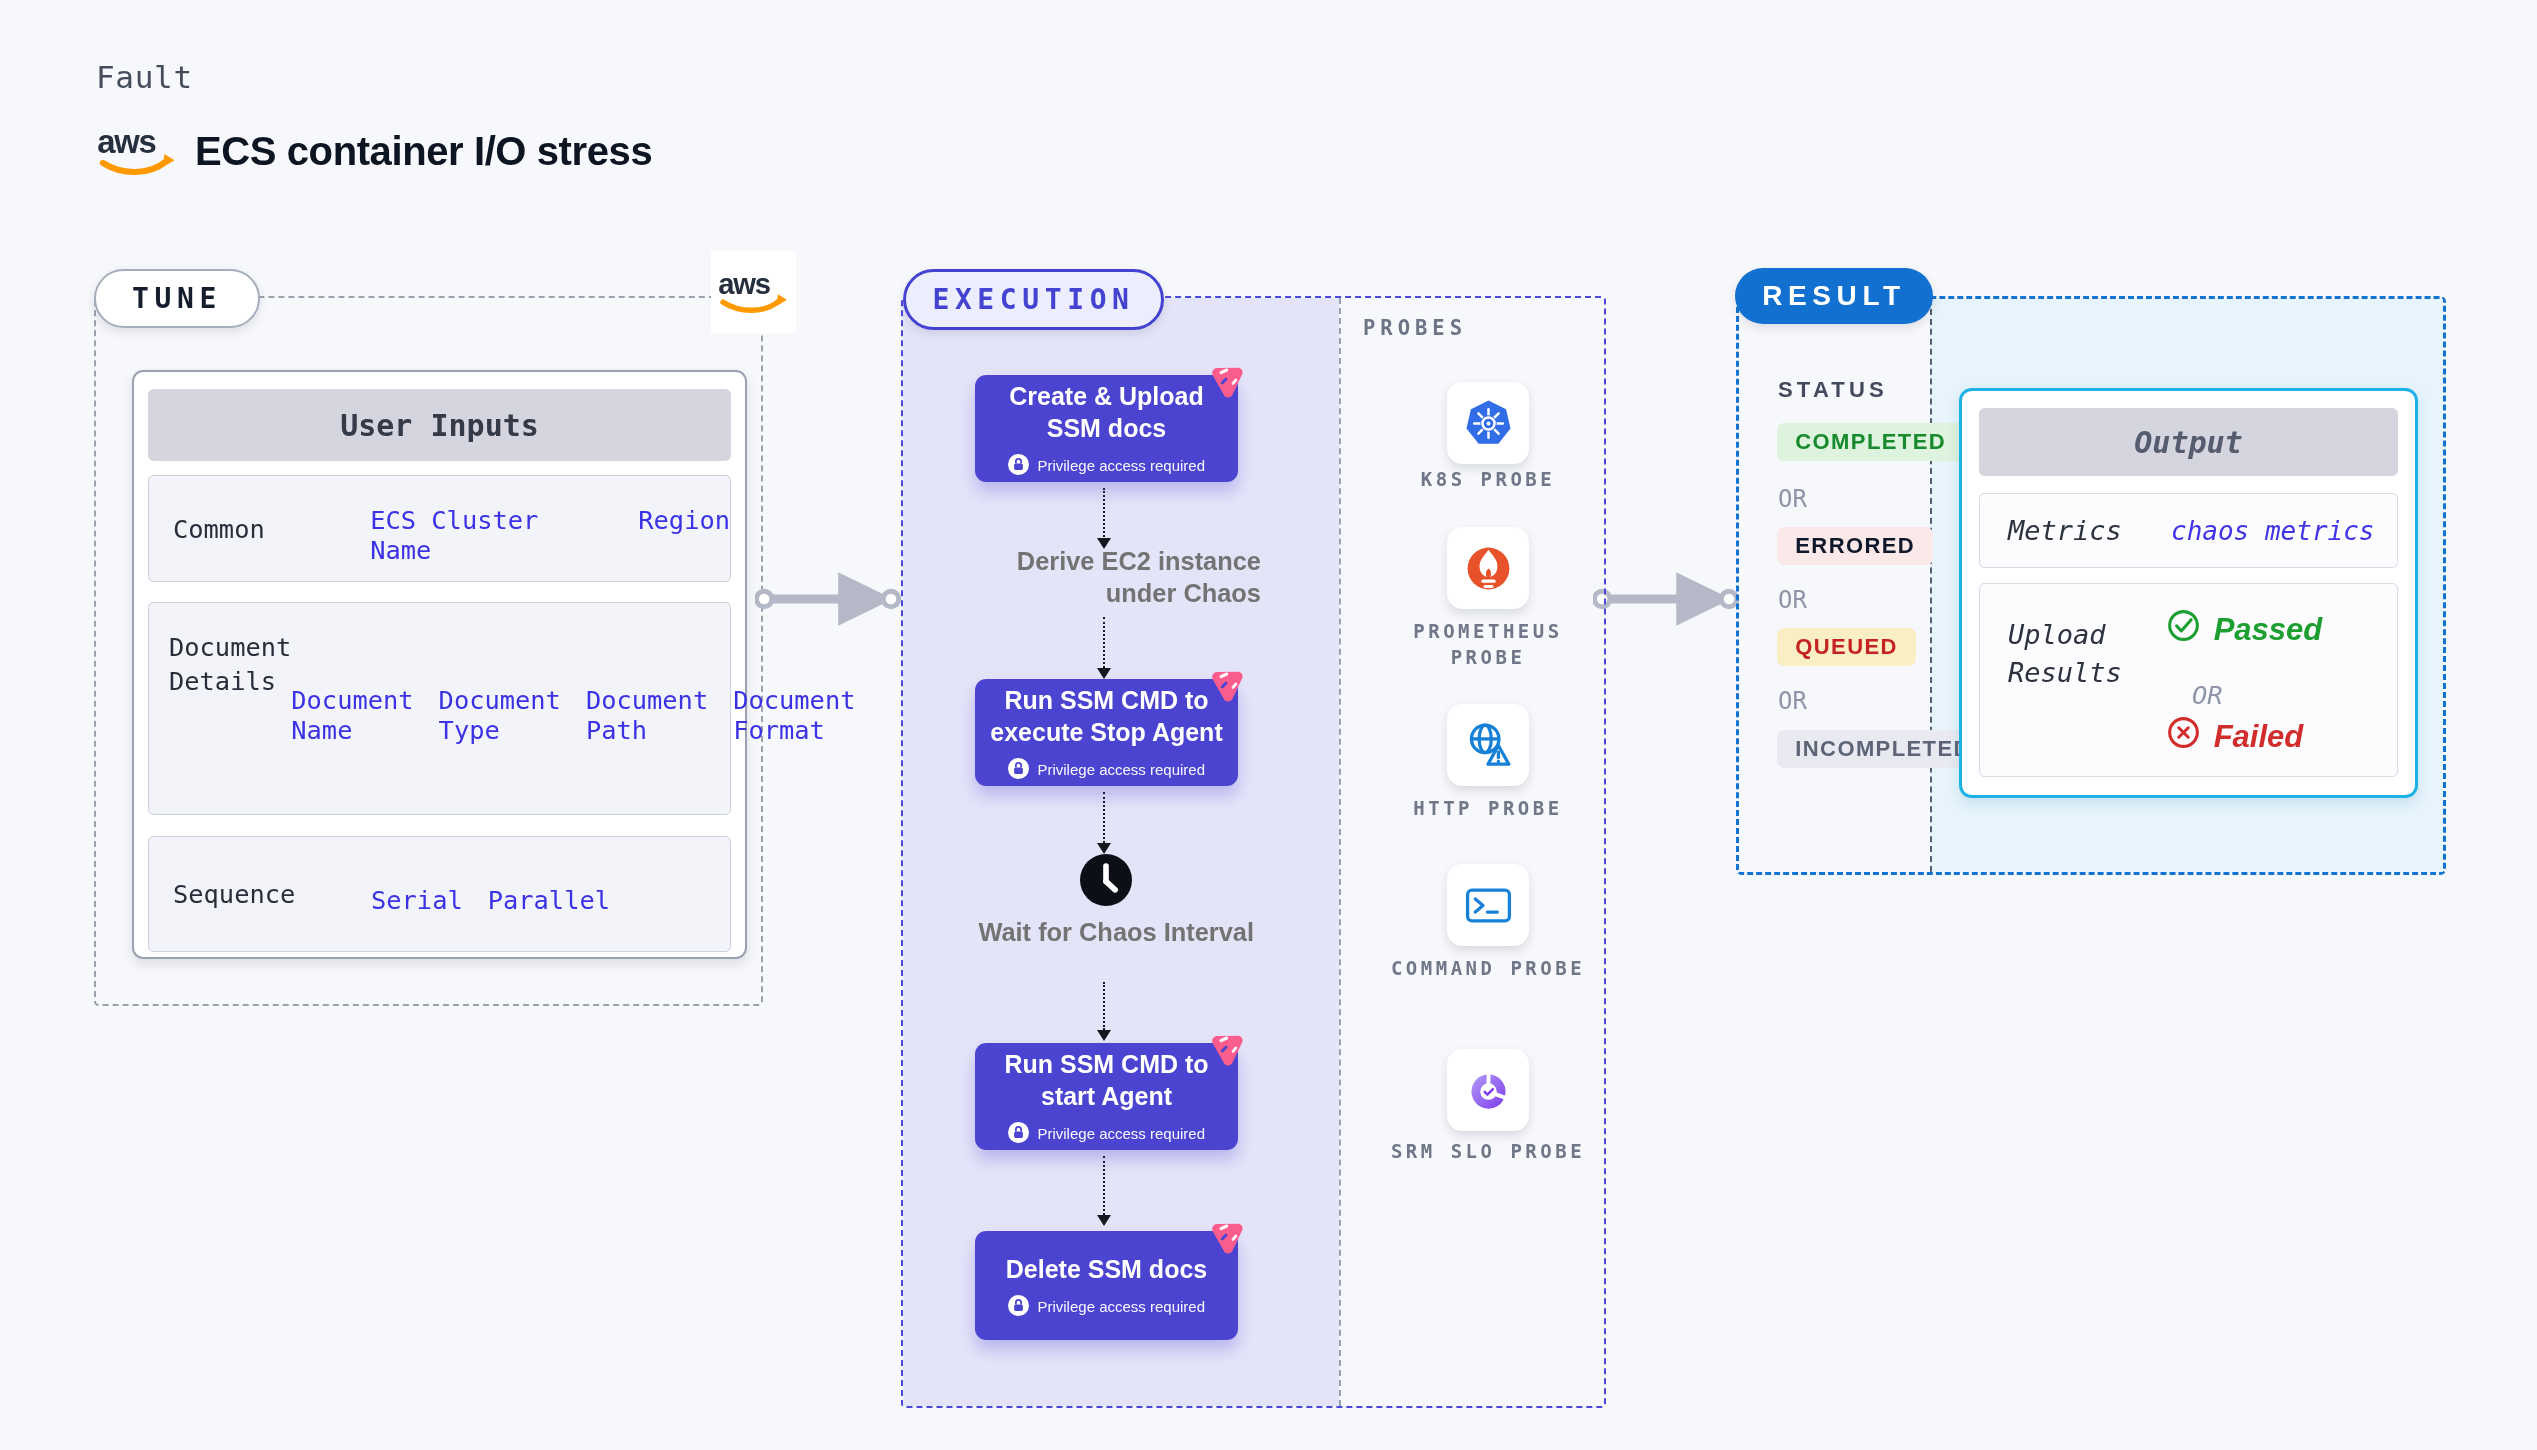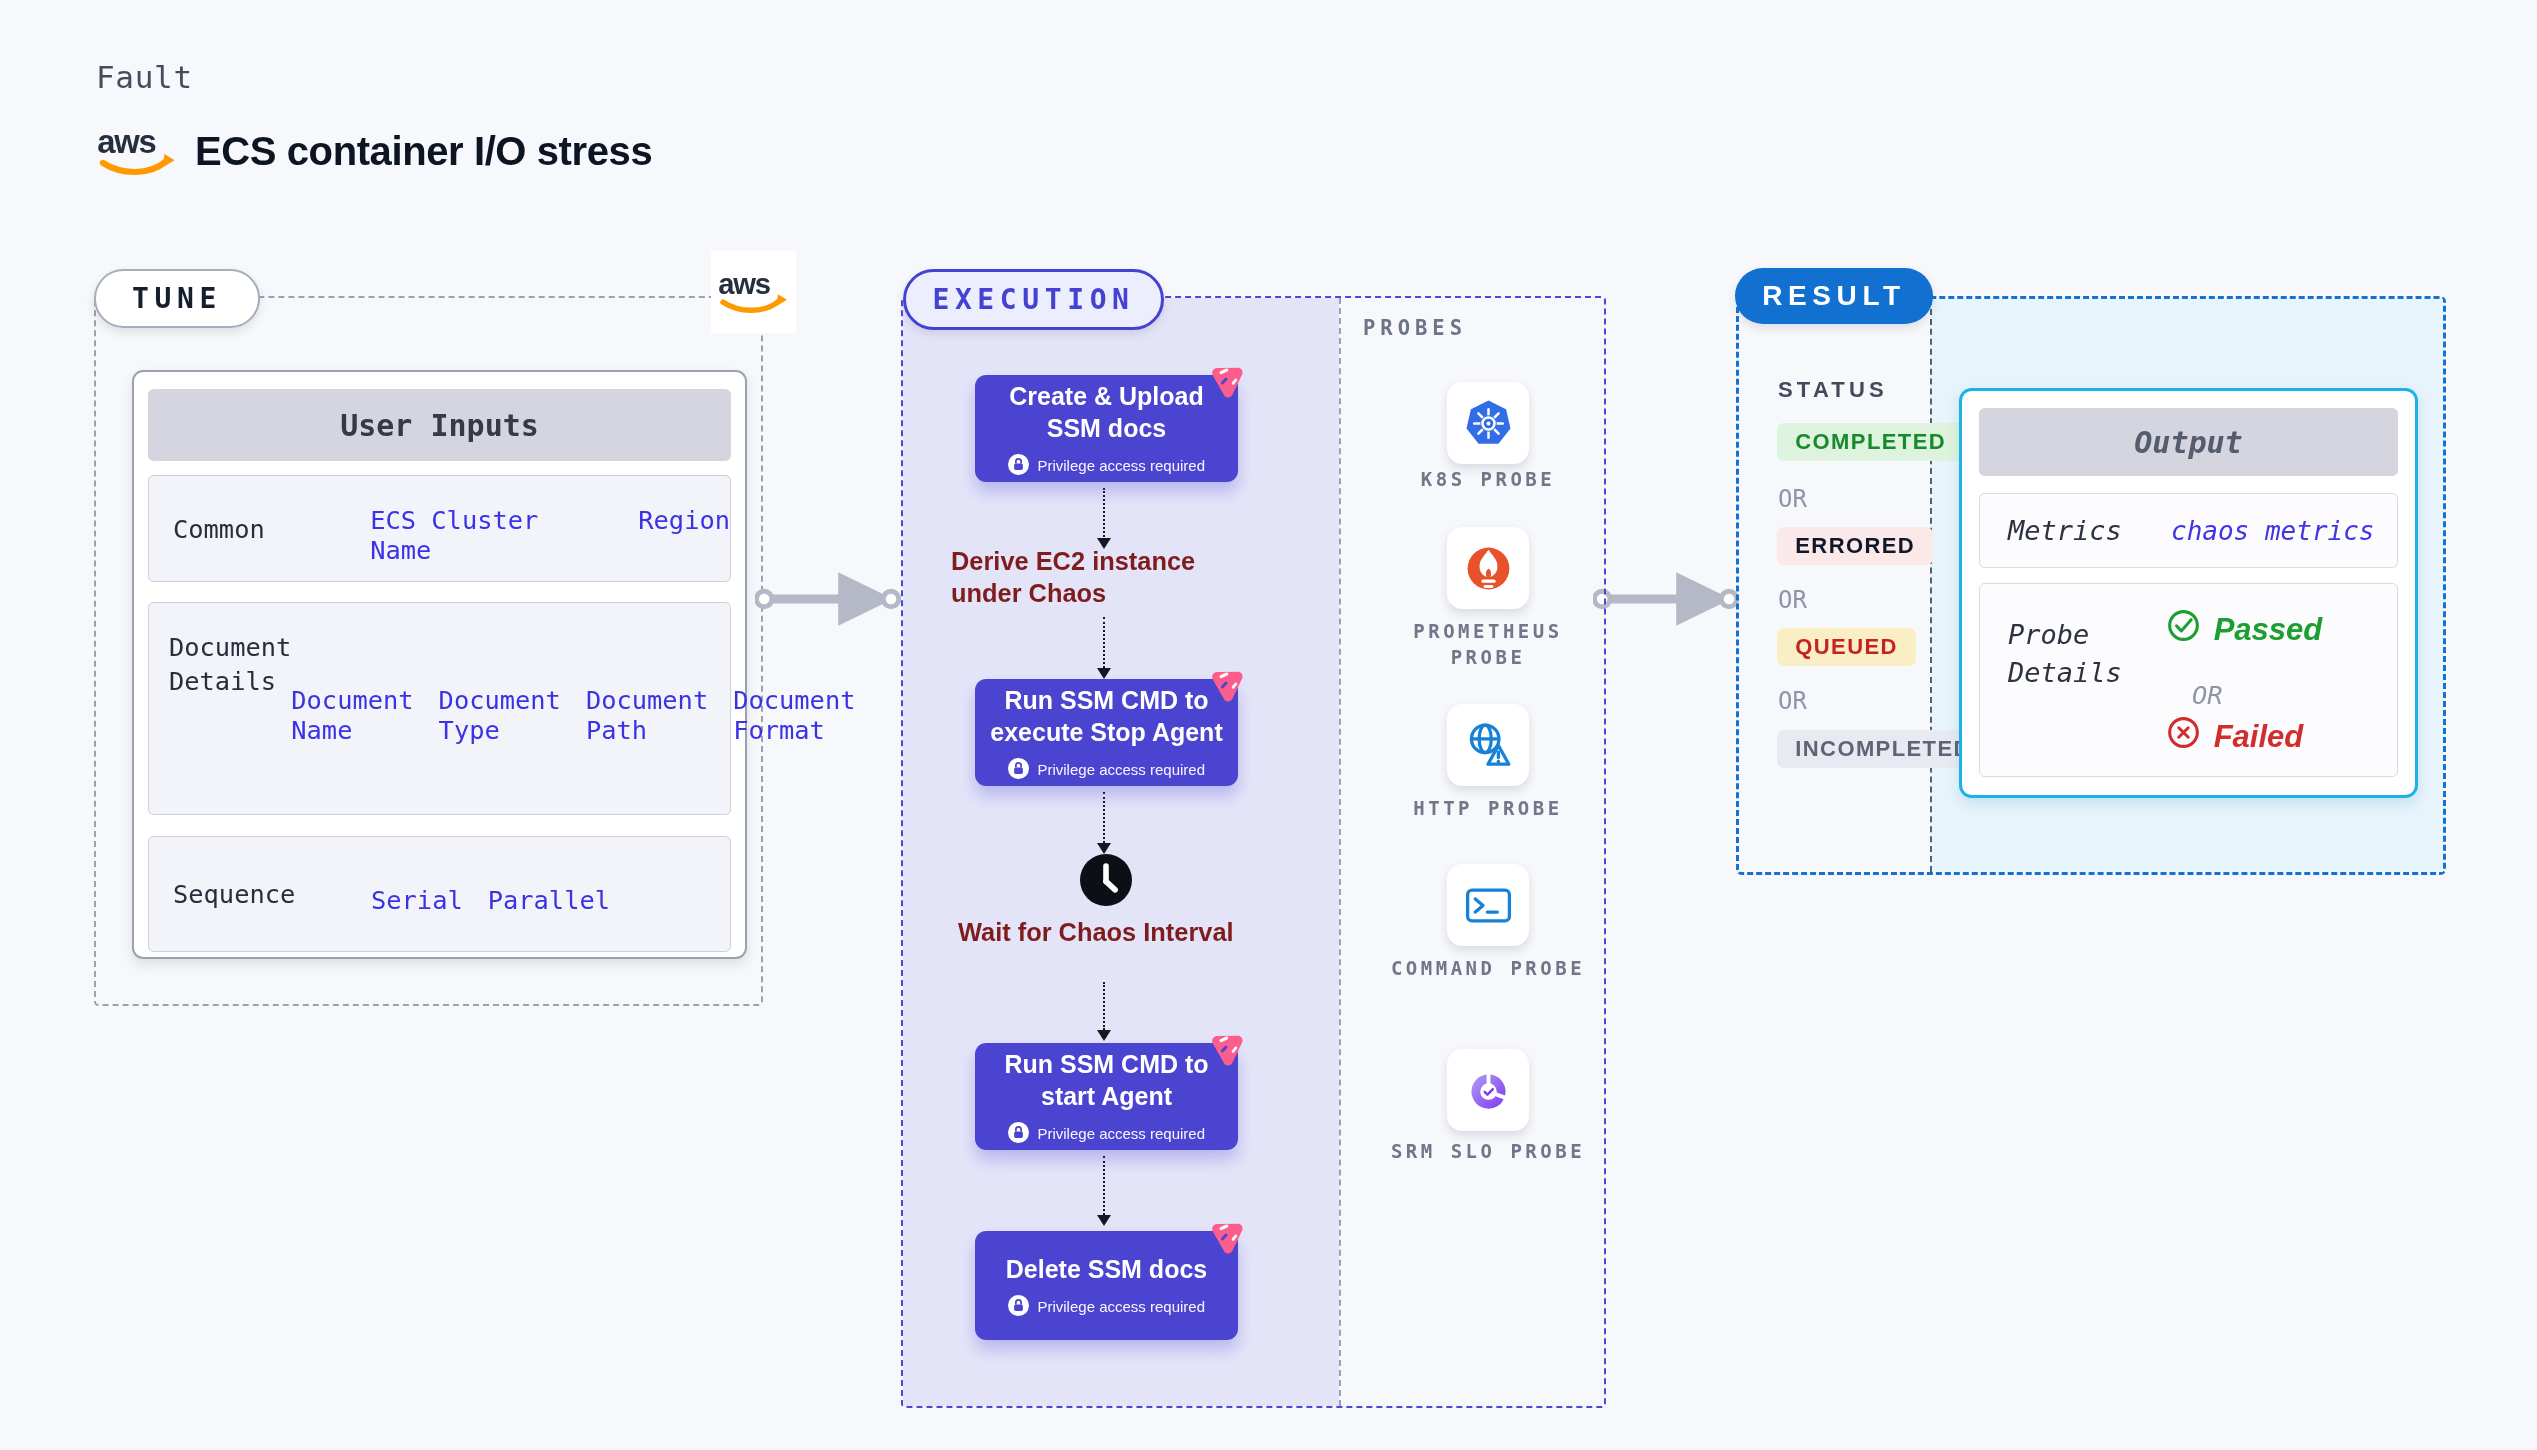--- a/index.html
+++ b/index.html
@@ -34,21 +34,21 @@
   .ui-header{left:14px;top:17px;right:14px;height:72px;background:#d5d5df;border-radius:5.6px;display:flex;align-items:center;justify-content:center;font-size:30px;font-weight:bold;color:#343a47;}
   .ui-row{left:14px;right:14px;background:#f3f4f9;border:1.4px solid #cbcfdb;border-radius:5.6px;display:flex;align-items:center;padding-left:24px;box-sizing:border-box;}
   .ui-row .rlabel{width:198px;font-size:25.4px;color:#272d3a;line-height:34px;}
   .ui-row .rvals{display:flex;flex-direction:row;gap:25px;font-size:25.4px;color:#3a32e4;margin-top:12px;}
 
   
   .node{left:975px;width:263px;background:#4b44d0;border-radius:11.3px;color:#fff;display:flex;flex-direction:column;align-items:center;justify-content:center;gap:10px;box-shadow:0 10px 15.5px rgba(75,68,208,.28);z-index:2;}
   .node-title{font-size:25px;font-weight:bold;line-height:32px;text-align:center;padding:0 11.3px;}
   .priv{display:flex;align-items:center;gap:8.5px;font-size:15px;color:rgba(255,255,255,.96);}
   .chaos-badge{position:absolute;top:-14px;right:-11.3px;width:41px;height:41px;}
-  .step-label{text-align:left;font-size:25.4px;font-weight:bold;color:#7f1d1d;line-height:32px;}
+  .step-label{text-align:right;font-size:25.4px;font-weight:bold;color:#737373;line-height:32px;}
   .dotline{left:1103px;width:0;border-left:2.8px dotted #15181e;}
   .dotarrow{left:1097px;width:0;height:0;border-left:7.8px solid transparent;border-right:7.8px solid transparent;border-top:11.3px solid #15181e;}
 
   
   .probes-label{left:1363px;top:316px;font-size:20.5px;font-weight:bold;letter-spacing:5px;color:#6c7486;}
   .probe-card{left:1447px;width:82px;height:82px;background:#fff;border-radius:15.5px;box-shadow:0 4.2px 10px rgba(50,60,90,.14);display:flex;align-items:center;justify-content:center;}
   .probe-name{left:1382px;width:212px;text-align:center;font-size:19px;font-weight:600;letter-spacing:3.5px;line-height:26px;color:#6f7788;}
 
   
   .status-heading{left:1778px;top:377px;font-size:22px;font-weight:bold;letter-spacing:4.2px;color:#434a5d;}
@@ -351,21 +351,21 @@
 
   <div class="abs out-panel">
     <div class="abs out-header mono">Output</div>
 
     <div class="abs out-row metrics-row">
       <div class="out-label mono" style="top:50%;transform:translateY(-50%);">Metrics</div>
       <div class="metrics-value mono">chaos metrics</div>
     </div>
 
     <div class="abs out-row probe-results-row">
-      <div class="out-label mono" style="top:32px;width:155px;">Probe Details</div>
+      <div class="out-label mono" style="top:32px;width:155px;">Upload Results</div>
 
       <div class="res-line passed-line">
         <span>
           <svg width="35" height="35" viewBox="0 0 48 48">
               <circle cx="24" cy="24" r="19" fill="none" stroke="#1d9e30" stroke-width="4.2"></circle>
               <path d="M14.5 24.5 l6.5 7 l13.5 -15.5" fill="none" stroke="#1d9e30" stroke-width="4.2" stroke-linecap="round" stroke-linejoin="round"></path>
             </svg>
         </span>
         <span>Passed</span>
       </div>

